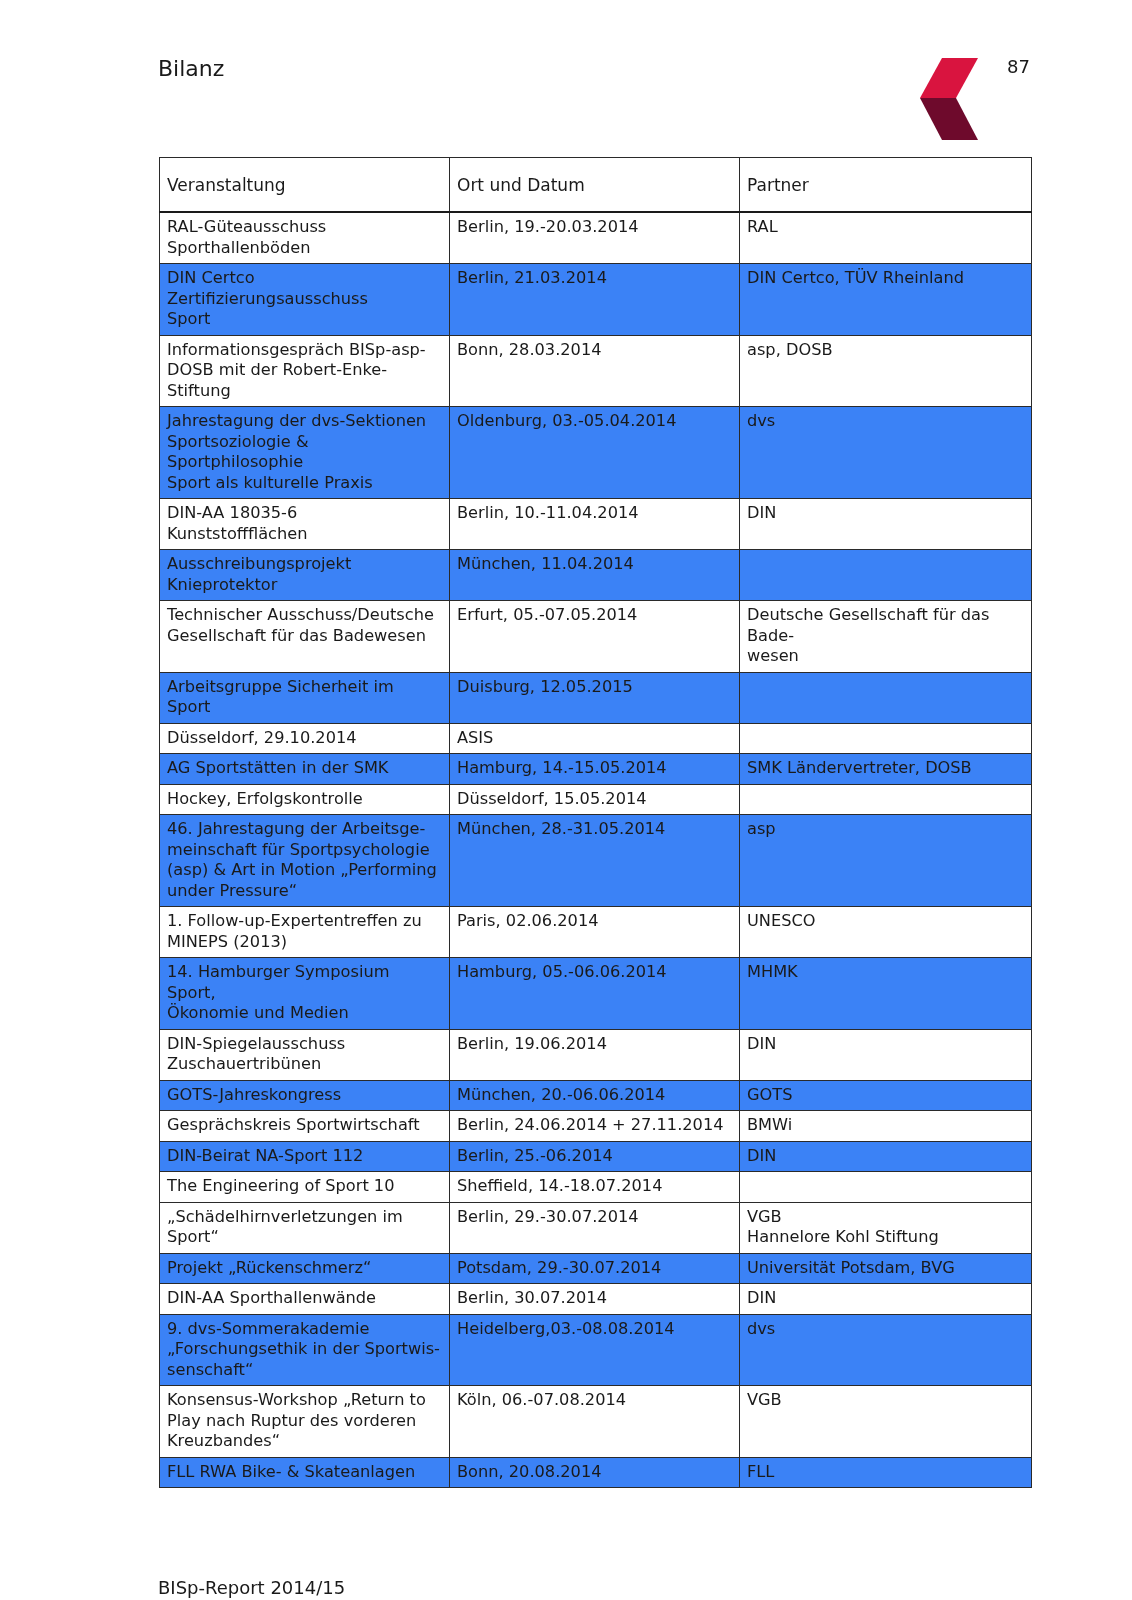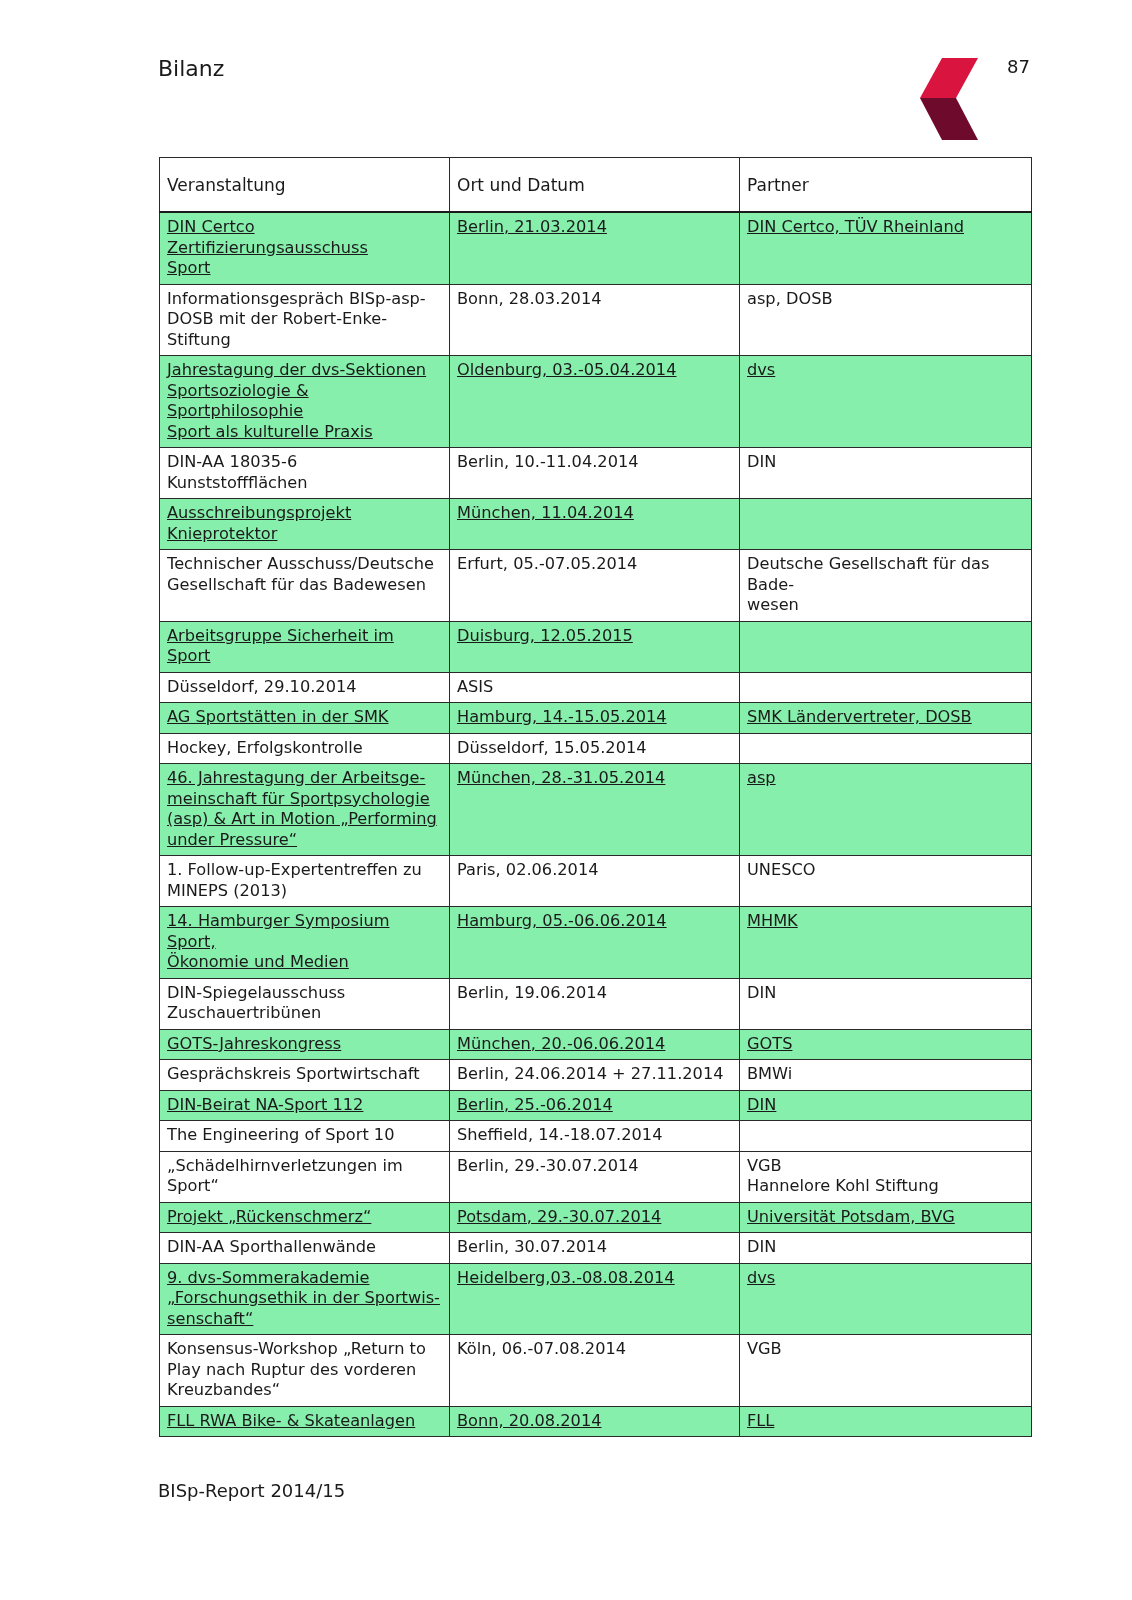--- a/index.html
+++ b/index.html
@@ -1,29 +1,29 @@
 <!DOCTYPE html>
 <html><head>
   <meta charset="utf-8">
   <style>
     html, body { margin: 0; padding: 0; background: #ffffff; }
     body { width: 1132px; height: 1600px; position: relative; overflow: hidden;
            font-family: "DejaVu Sans", sans-serif; color: #1a1a1a; }
     .header-left { position: absolute; left: 158px; top: 56px; font-size: 22px; }
     .header-right { position: absolute; left: 1007px; top: 56px; font-size: 18px; }
     .logo { position: absolute; left: 920px; top: 58px; width: 58px; height: 82px; }
-    .footer { position: absolute; left: 158px; top: 1480px; font-size: 18px; }
+    .footer { position: absolute; left: 158px; top: 1577px; font-size: 18px; }
     table.events { position: absolute; left: 159px; top: 157px; width: 872px;
                    border-collapse: collapse; font-size: 16.2px; line-height: 20.5px; table-layout: fixed; }
     table.events th, table.events td { border: 1px solid #2a2a2a; vertical-align: top; text-align: left; padding: 4px 7px 5px 7px; }
     table.events th { font-weight: normal; height: 42px; vertical-align: middle; padding-top: 6px; border-bottom: 2px solid #1a1a1a; font-size: 17px; }
     table.events col.c1 { width: 290px; }
     table.events col.c2 { width: 290px; }
     table.events col.c3 { width: 292px; }
-    tr.shaded td { background: #86efac; text-decoration: underline; }
+    tr.shaded td { background: #3b82f6; }
     td .line { display: block; }
   </style>
 </head>
 <body>
 
 <div class="header-left">Bilanz</div>
 <svg class="logo" viewBox="0 0 58 82">
   <polygon id="logo-top" points="22,0 58,0 36,40 0,40" fill="#d9143f"></polygon>
   <polygon id="logo-bottom" points="0,40 36,40 58,82 22,82" fill="#6e0a2c"></polygon>
 </svg>
@@ -36,20 +36,32 @@
       <col class="c3">
     </colgroup>
   <thead>
     <tr>
       <th>Veranstaltung</th>
       <th>Ort und Datum</th>
       <th>Partner</th>
     </tr>
   </thead>
   <tbody id="table-body">
+      <tr>
+        <td>
+          <span class="line">RAL-Güteausschuss</span>
+          <span class="line">Sporthallenböden</span>
+        </td>
+        <td>
+          <span class="line">Berlin, 19.-20.03.2014</span>
+        </td>
+        <td>
+          <span class="line">RAL</span>
+        </td>
+      </tr>
       <tr class="shaded">
         <td>
           <span class="line">DIN Certco Zertifizierungsausschuss</span>
           <span class="line">Sport</span>
         </td>
         <td>
           <span class="line">Berlin, 21.03.2014</span>
         </td>
         <td>
           <span class="line">DIN Certco, TÜV Rheinland</span>

